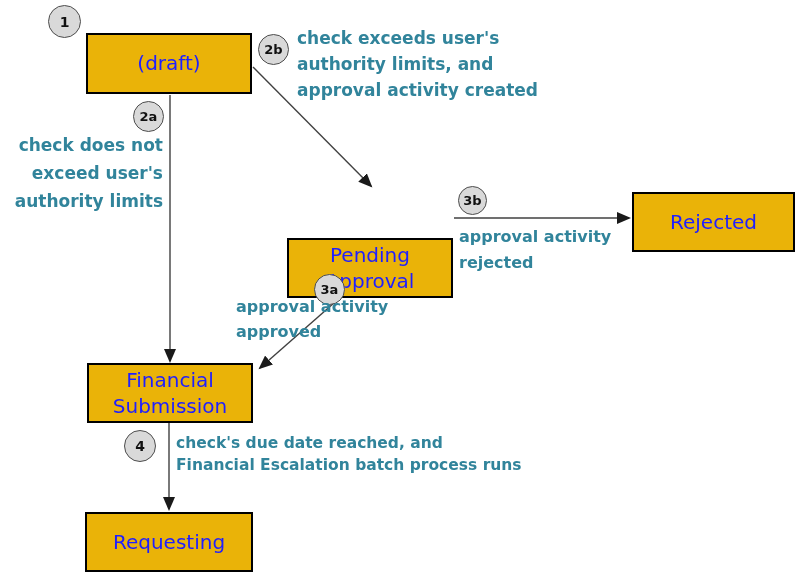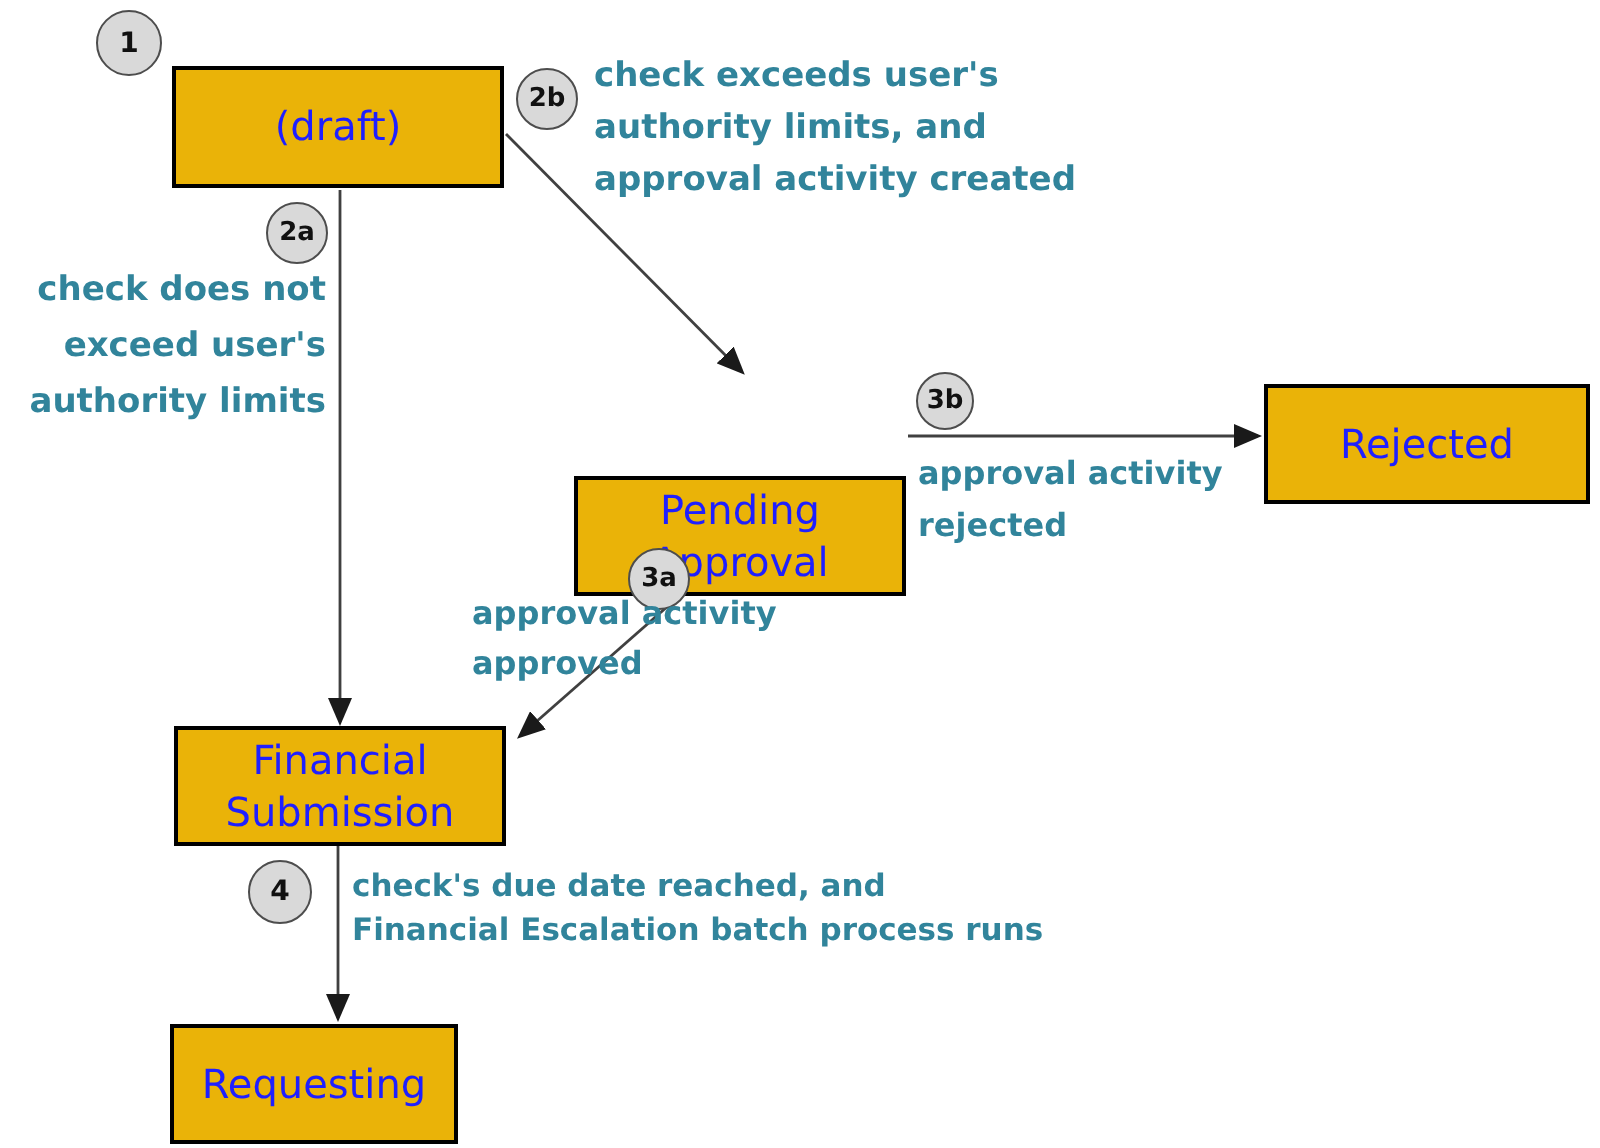--- a/index.html
+++ b/index.html
@@ -78,21 +78,21 @@
 
   <div class="state" style="left:632px; top:192px; width:163px; height:60px;">
     <span>Rejected</span>
   </div>
 
   <div class="state" style="left:87px; top:363px; width:166px; height:60px;">
     <span>Financial</span>
     <span>Submission</span>
   </div>
 
-  <div class="state" style="left:85px; top:512px; width:144px; height:60px;justify-content:center;">
+  <div class="state" style="left:85px; top:512px; width:168px; height:60px;justify-content:center;">
     <span>Requesting</span>
   </div>
 
   <div class="badge" style="left:48px; top:5px; width:33px; height:33px; font-size:14px;">1</div>
   <div class="badge" style="left:258px; top:34px; width:31px; height:31px;">2b</div>
   <div class="badge" style="left:133px; top:101px; width:31px; height:31px;">2a</div>
   <div class="badge" style="left:458px; top:186px; width:29px; height:29px;">3b</div>
   <div class="badge" style="left:314px; top:274px; width:31px; height:31px;">3a</div>
   <div class="badge" style="left:124px; top:430px; width:32px; height:32px; font-size:14px;">4</div>
 

